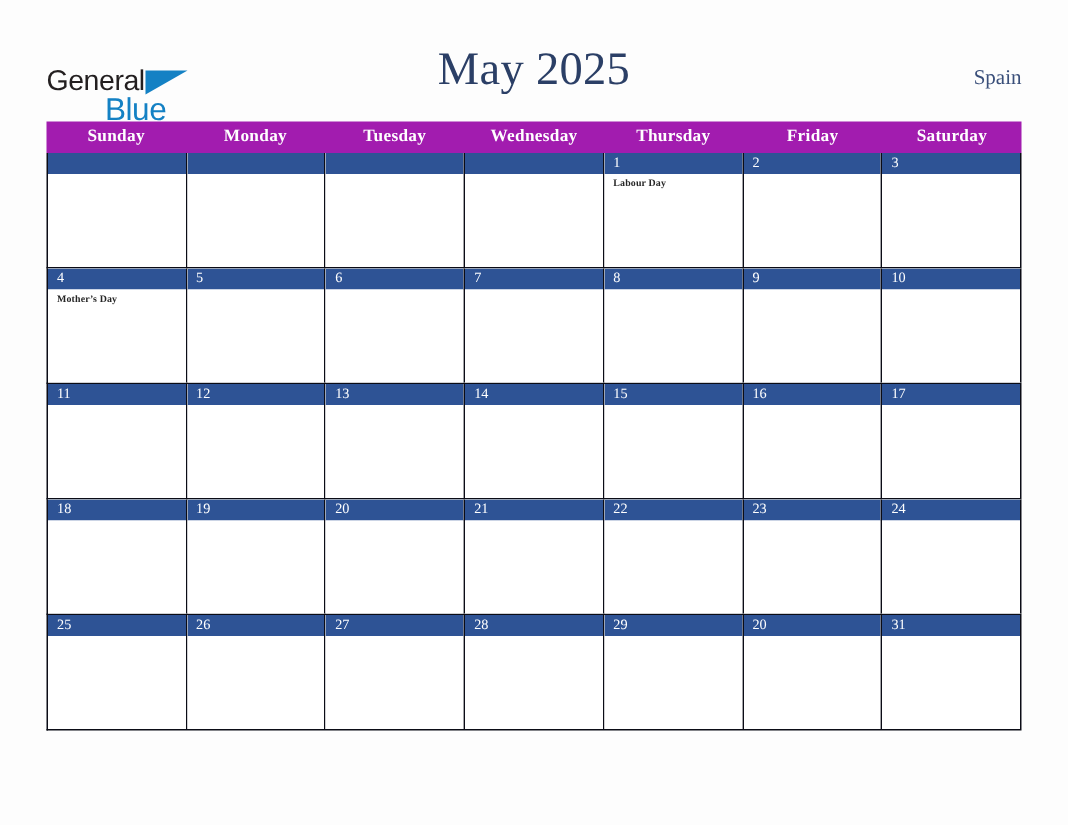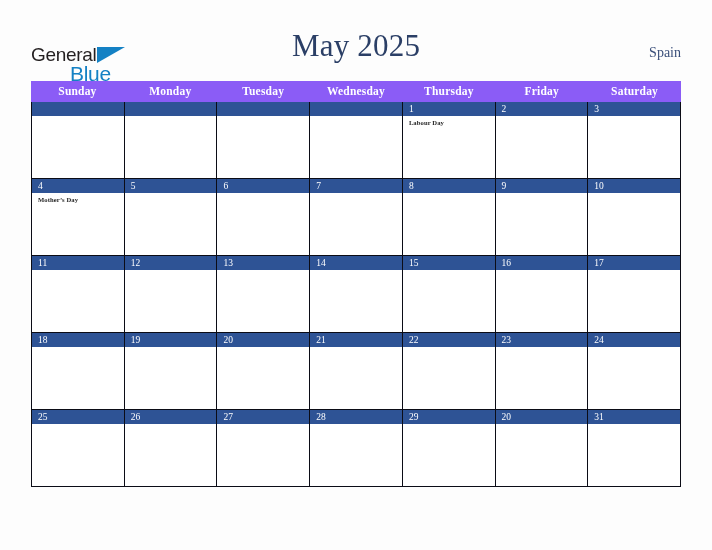--- a/index.html
+++ b/index.html
@@ -81,21 +81,21 @@
   
   .calendar {
     position: absolute;
     left: 31px;
     top: 81px;
     width: 650px;
   }
 
   .weekday-header {
     display: flex;
-    background: #8b5cf6;
+    background: #a21caf;
     height: 21px;
   }
   .weekday-cell {
     flex: 1 1 0;
     color: #ffffff;
     font-size: 11.5px;
     font-weight: bold;
     text-align: center;
     line-height: 21px;
     font-family: "Liberation Serif", serif;

